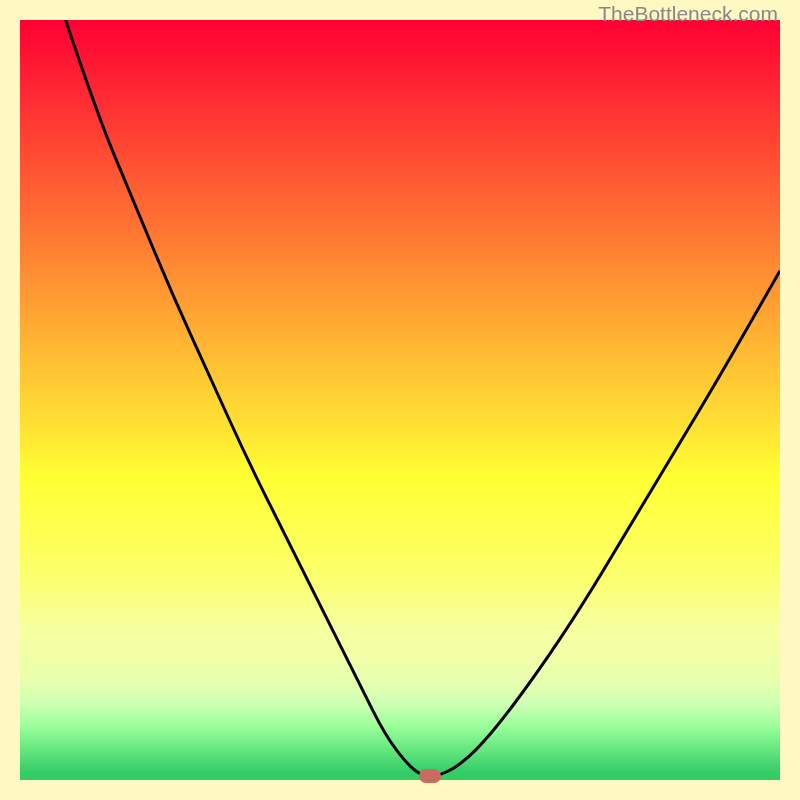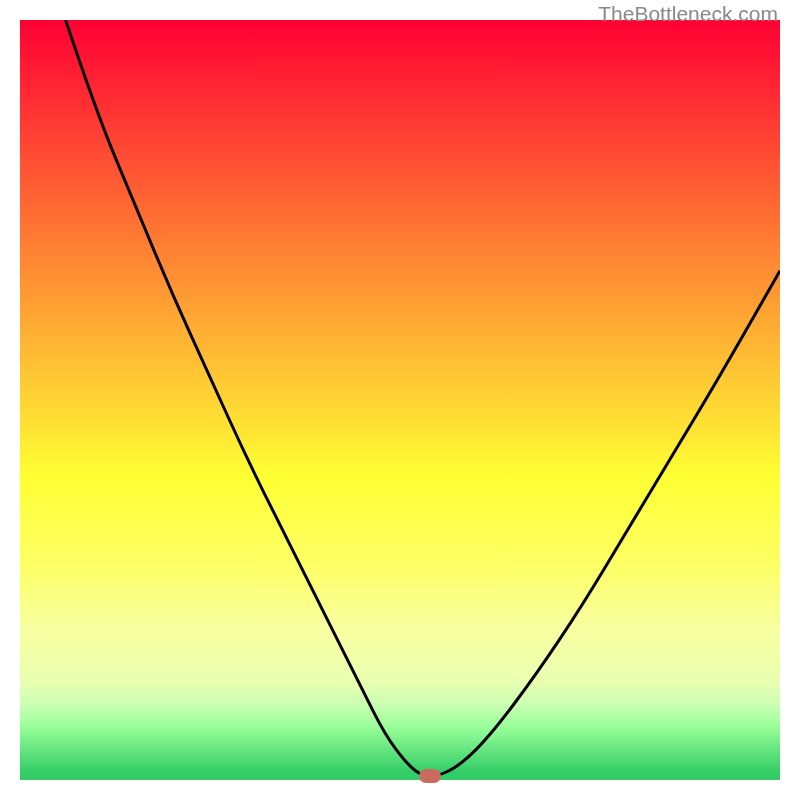--- a/index.html
+++ b/index.html
@@ -8,21 +8,21 @@
     background: #000;
     width: 800px;
     height: 800px;
     overflow: hidden;
     font-family: Arial, Helvetica, sans-serif;
   }
   .chart-container {
     position: relative;
     width: 800px;
     height: 800px;
-    background: #ffffff;
+    background: #fef9c3;
   }
   .plot-area {
     position: absolute;
     left: 20px;
     top: 20px;
     width: 760px;
     height: 760px;
     background: linear-gradient(to bottom,
       #ff0033 0%,
       #ff1a33 6%,

